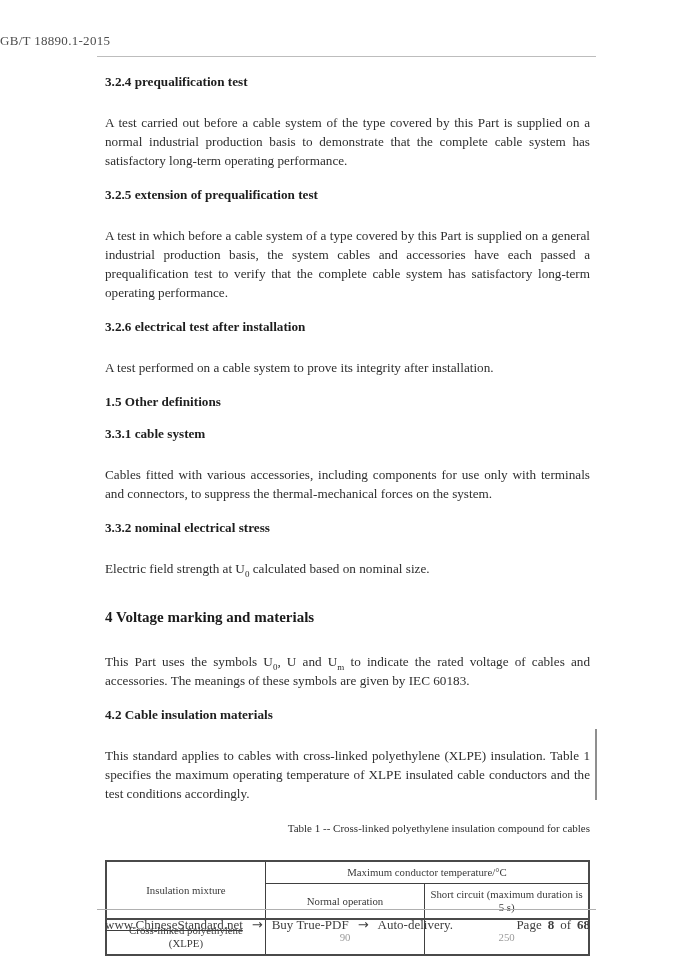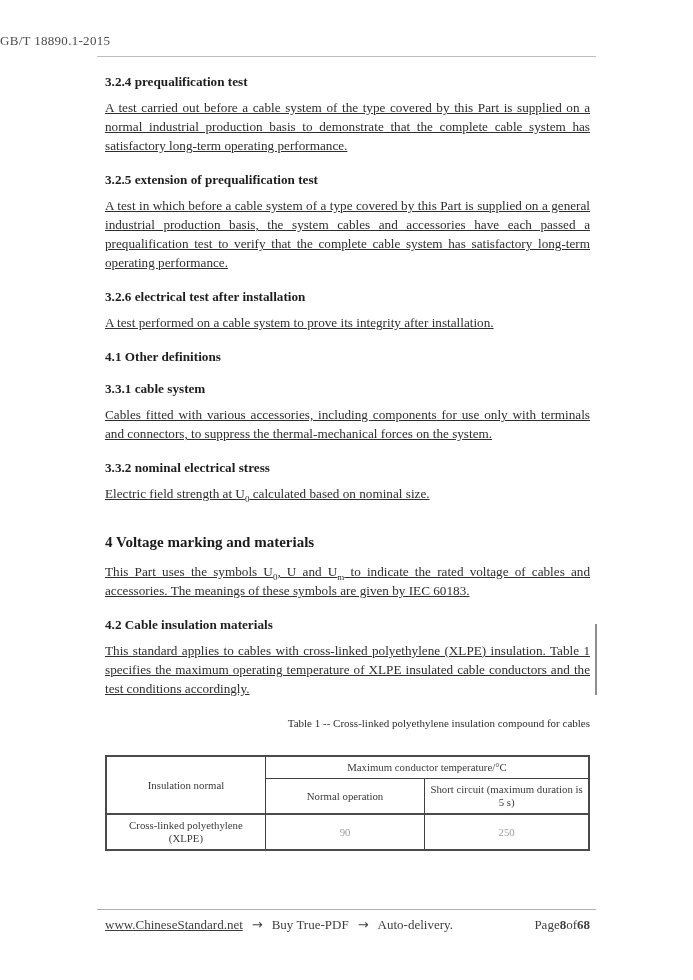--- a/index.html
+++ b/index.html
@@ -34,21 +34,21 @@
     text-align: justify;
   }
   .sec-h {
     font-size: 13.2px;
     font-weight: bold;
     color: #1e1e1e;
     margin: 17px 0 0 0;
     text-align: left;
     line-height: 15px;
   }
-  .para { margin: 9px 0 0 0; text-decoration: underline; }
+  .para { margin: 24px 0 0 0; }
   .para sub { font-size: 9px; line-height: 0; }
   .big-h {
     font-size: 15px;
     font-weight: bold;
     color: #1a1a1a;
     margin: 29px 0 0 0;
     text-align: left;
     line-height: 21px;
   }
   .after-big { margin-top: 24px; }
@@ -92,21 +92,21 @@
     margin: 7px 103px 0 105px;
     display: flex;
     justify-content: space-between;
     align-items: baseline;
     font-size: 13px;
     color: #3e3e3e;
   }
   .footer-left { display: flex; gap: 9px; align-items: baseline; justify-content: space-between; }
   .footer-link { color: #3e3e3e; text-decoration: underline; cursor: pointer; }
   .arrow { font-family: "DejaVu Sans", sans-serif; font-size: 13px; color: #3e3e3e; }
-  .footer-right { display: flex; align-items: baseline; }
+  .footer-right { display: flex; gap: 6px; align-items: baseline; }
   .b { font-weight: bold; }
 </style>
 </head>
 <body>
 
 <div class="page">
 
   <div class="doc-number">GB/T 18890.1-2015</div>
   <div class="header-rule"></div>
 
@@ -114,21 +114,21 @@
 
     <div class="sec-h">3.2.4 prequalification test</div>
     <div class="para">A test carried out before a cable system of the type covered by this Part is supplied on a normal industrial production basis to demonstrate that the complete cable system has satisfactory long-term operating performance.</div>
 
     <div class="sec-h">3.2.5 extension of prequalification test</div>
     <div class="para">A test in which before a cable system of a type covered by this Part is supplied on a general industrial production basis, the system cables and accessories have each passed a prequalification test to verify that the complete cable system has satisfactory long-term operating performance.</div>
 
     <div class="sec-h">3.2.6 electrical test after installation</div>
     <div class="para">A test performed on a cable system to prove its integrity after installation.</div>
 
-    <div class="sec-h">4.1 Other definitions</div>
+    <div class="sec-h">1.5 Other definitions</div>
 
     <div class="sec-h">3.3.1 cable system</div>
     <div class="para">Cables fitted with various accessories, including components for use only with terminals and connectors, to suppress the thermal-mechanical forces on the system.</div>
 
     <div class="sec-h">3.3.2 nominal electrical stress</div>
     <div class="para"><span>Electric field strength at U</span><sub>0</sub><span> calculated based on nominal size.</span></div>
 
     <div class="big-h">4 Voltage marking and materials</div>
 
     <div class="para"><span>This Part uses the symbols U</span><sub>0</sub><span>, U and U</span><sub>m</sub><span> to indicate the rated voltage of cables and accessories. The meanings of these symbols are given by IEC 60183.</span></div>
@@ -142,21 +142,21 @@
     <div class="tbl-caption">Table 1 -- Cross-linked polyethylene insulation compound for cables</div>
 
     <table class="t1">
       <colgroup>
         <col style="width:160px">
         <col style="width:160px">
         <col style="width:165px">
       </colgroup>
       <tbody>
         <tr>
-          <td rowspan="2">Insulation normal</td>
+          <td rowspan="2">Insulation mixture</td>
           <td colspan="2">Maximum conductor temperature/°C</td>
         </tr>
         <tr>
           <td>Normal operation</td>
           <td>Short circuit (maximum duration is 5 s)</td>
         </tr>
         <tr class="data-row">
           <td>Cross-linked polyethylene (XLPE)</td>
           <td class="gray-val">90</td>
           <td class="gray-val">250</td>

